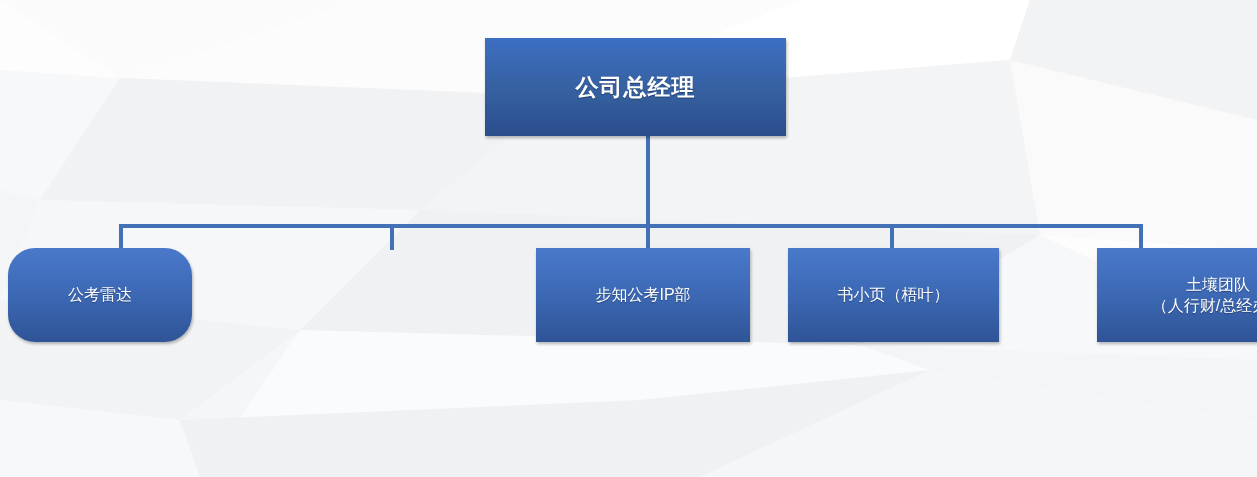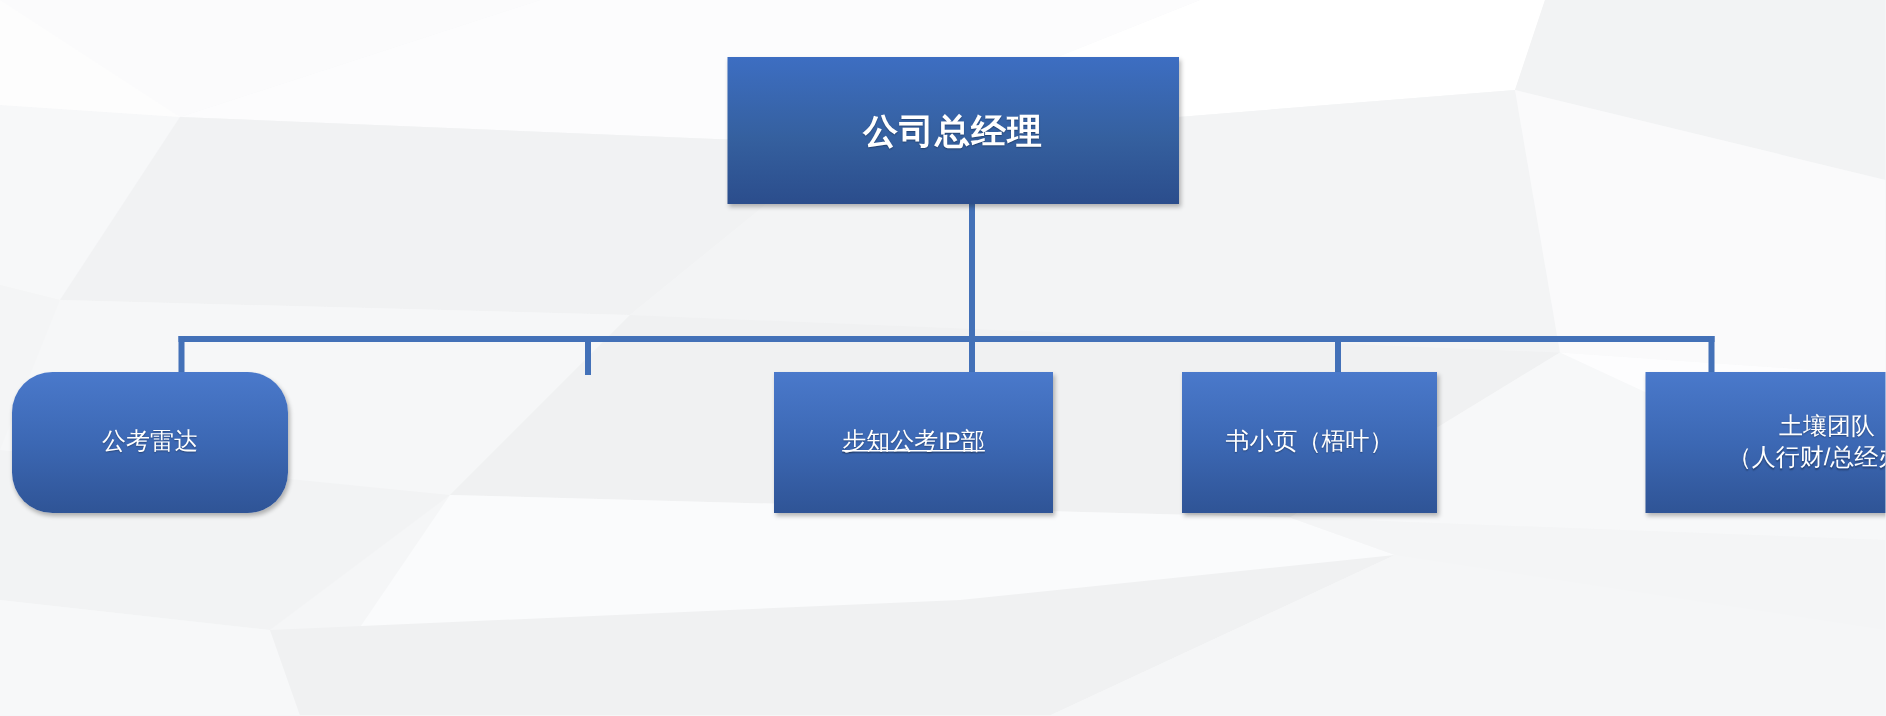--- a/index.html
+++ b/index.html
@@ -71,22 +71,22 @@
   .node.child {
     top: 248px;
     height: 94px;
     background: linear-gradient(to bottom, #4a79cb 0%, #3c68b4 50%, #2f5496 100%);
     font-size: 16px;
     font-weight: normal;
   }
 
   .node.child.c0 { left: 8px;    width: 184px; border-radius: 27px; }
   .node.child.c1 { left: 280px;  width: 226px; }
-  .node.child.c2 { left: 516px;  width: 186px; text-decoration: underline; }
-  .node.child.c3 { left: 788px;  width: 170px; }
+  .node.child.c2 { left: 536px;  width: 214px; }
+  .node.child.c3 { left: 788px;  width: 211px; }
   .node.child.c4 { left: 1097px; width: 228px; padding-left: 14px; }
 </style>
 </head>
 <body>
 
 <div id="slide">
 
   <svg class="bg-layer" viewBox="0 0 1257 477" preserveAspectRatio="none" xmlns="http://www.w3.org/2000/svg">
     <rect x="0" y="0" width="1257" height="477" fill="#f5f6f7"></rect>
     <polygon points="0,0 360,0 120,78 0,70" fill="#fbfbfc"></polygon>

